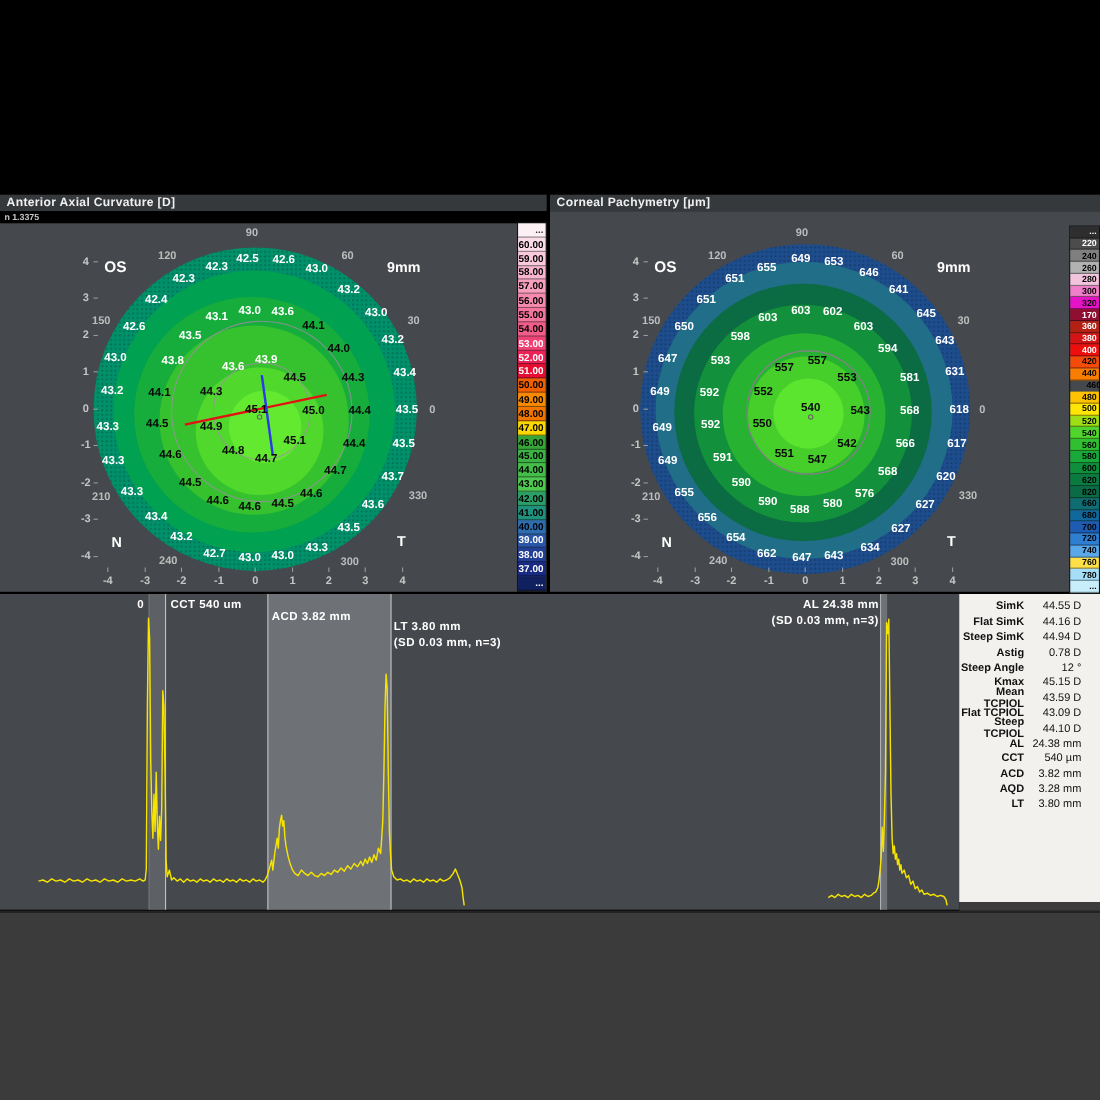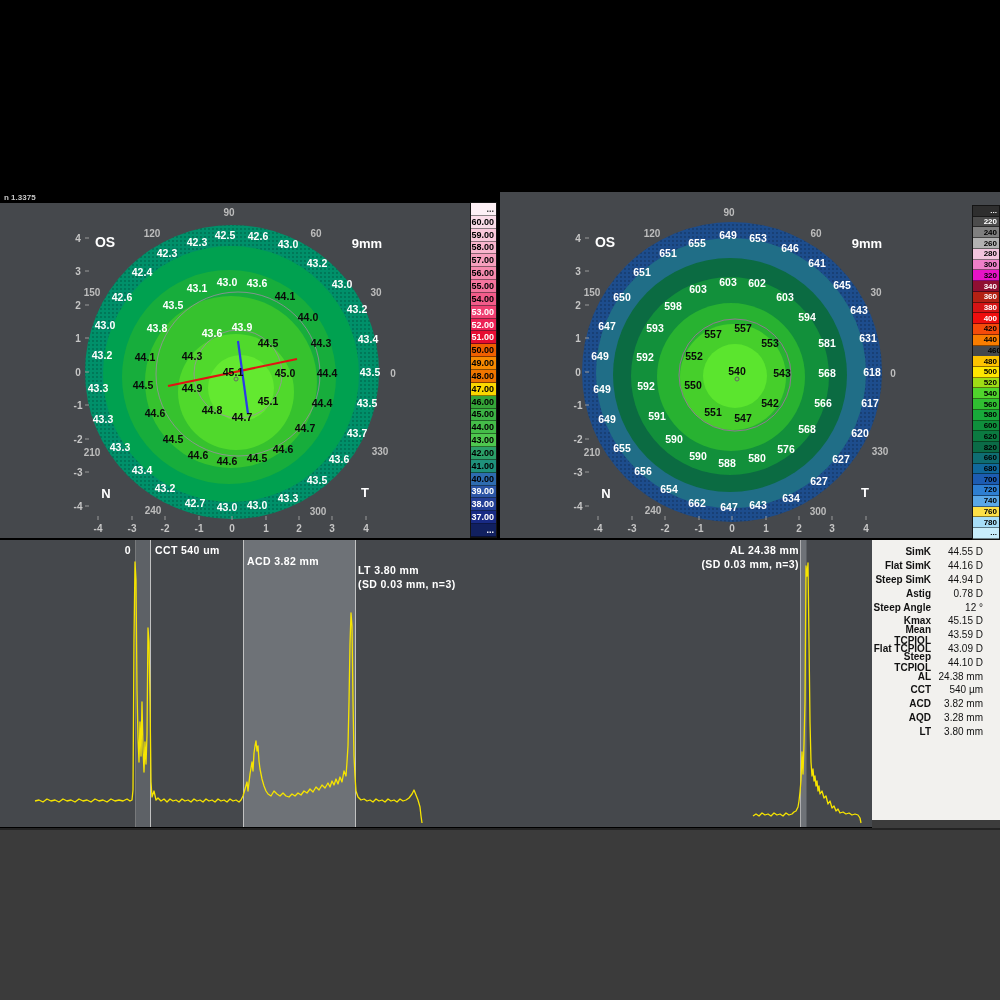--- a/index.html
+++ b/index.html
@@ -28,23 +28,25 @@
   .ang{fill:#bdbdbd;font-size:10px;font-weight:bold;}
   .tick{fill:#c6c6c6;font-size:10px;font-weight:bold;}
   .big{fill:#ffffff;font-size:14px;font-weight:bold;}
   .mid{fill:#ffffff;font-size:13px;font-weight:bold;}
   .scanlbl{fill:#ffffff;font-size:10.5px;font-weight:bold;letter-spacing:.4px;}
 </style>
 </head>
 <body>
 
 <div id="stage">
+  <div class="abs titlebar" style="left:0;top:177px;width:497px;">Anterior Axial Curvature  [D]</div>
   <div class="abs n-strip" style="left:0;top:192px;width:497px;">n 1.3375</div>
   <div class="abs map-area" style="left:0;top:203px;width:497px;height:335px;"></div>
 
+  <div class="abs titlebar" style="left:500px;top:177px;width:500px;">Corneal Pachymetry  [µm]</div>
   <div class="abs map-area" style="left:500px;top:192px;width:500px;height:346px;"></div>
 
   <div class="abs ascan-bg" style="left:0;top:540px;width:872px;height:287px;"></div>
 
   <div class="abs results" id="results-panel" style="left:872px;top:540px;width:128px;height:280px;">
       <div class="row">
         <span class="lbl">SimK</span>
         <span class="val">44.55 D</span>
       </div>
       <div class="row">
@@ -133,21 +135,21 @@
       <div class="cell" style="background: rgb(17, 32, 95); color: rgb(255, 255, 255);">...</div>
     </div>
   <div class="abs scale" id="scale-right" style="left:972px;top:205px;width:28px;height:335px;">
       <div class="cell" style="background: rgb(46, 46, 46); color: rgb(255, 255, 255);">...</div>
       <div class="cell" style="background: rgb(76, 76, 76); color: rgb(255, 255, 255);">220</div>
       <div class="cell" style="background: rgb(127, 127, 127); color: rgb(0, 0, 0);">240</div>
       <div class="cell" style="background: rgb(178, 178, 178); color: rgb(0, 0, 0);">260</div>
       <div class="cell" style="background: rgb(242, 196, 222); color: rgb(0, 0, 0);">280</div>
       <div class="cell" style="background: rgb(239, 127, 200); color: rgb(0, 0, 0);">300</div>
       <div class="cell" style="background: rgb(230, 19, 198); color: rgb(0, 0, 0);">320</div>
-      <div class="cell" style="background: rgb(143, 15, 50); color: rgb(255, 255, 255);">340</div>
+      <div class="cell" style="background: rgb(143, 15, 50); color: rgb(255, 255, 255);">170</div>
       <div class="cell" style="background: rgb(179, 33, 20); color: rgb(255, 255, 255);">360</div>
       <div class="cell" style="background: rgb(212, 20, 20); color: rgb(255, 255, 255);">380</div>
       <div class="cell" style="background: rgb(239, 14, 14); color: rgb(255, 255, 255);">400</div>
       <div class="cell" style="background: rgb(245, 75, 10); color: rgb(0, 0, 0);">420</div>
       <div class="cell" style="background: rgb(249, 125, 0); color: rgb(0, 0, 0);">440</div>
       <div class="cell" style="background: rgb(251, 157, 0); color: rgb(0, 0, 0); margin-left: 28px;">460</div>
       <div class="cell" style="background: rgb(253, 195, 0); color: rgb(0, 0, 0);">480</div>
       <div class="cell" style="background: rgb(255, 230, 0); color: rgb(0, 0, 0);">500</div>
       <div class="cell" style="background: rgb(159, 221, 21); color: rgb(0, 0, 0);">520</div>
       <div class="cell" style="background: rgb(80, 213, 44); color: rgb(0, 0, 0);">540</div>

